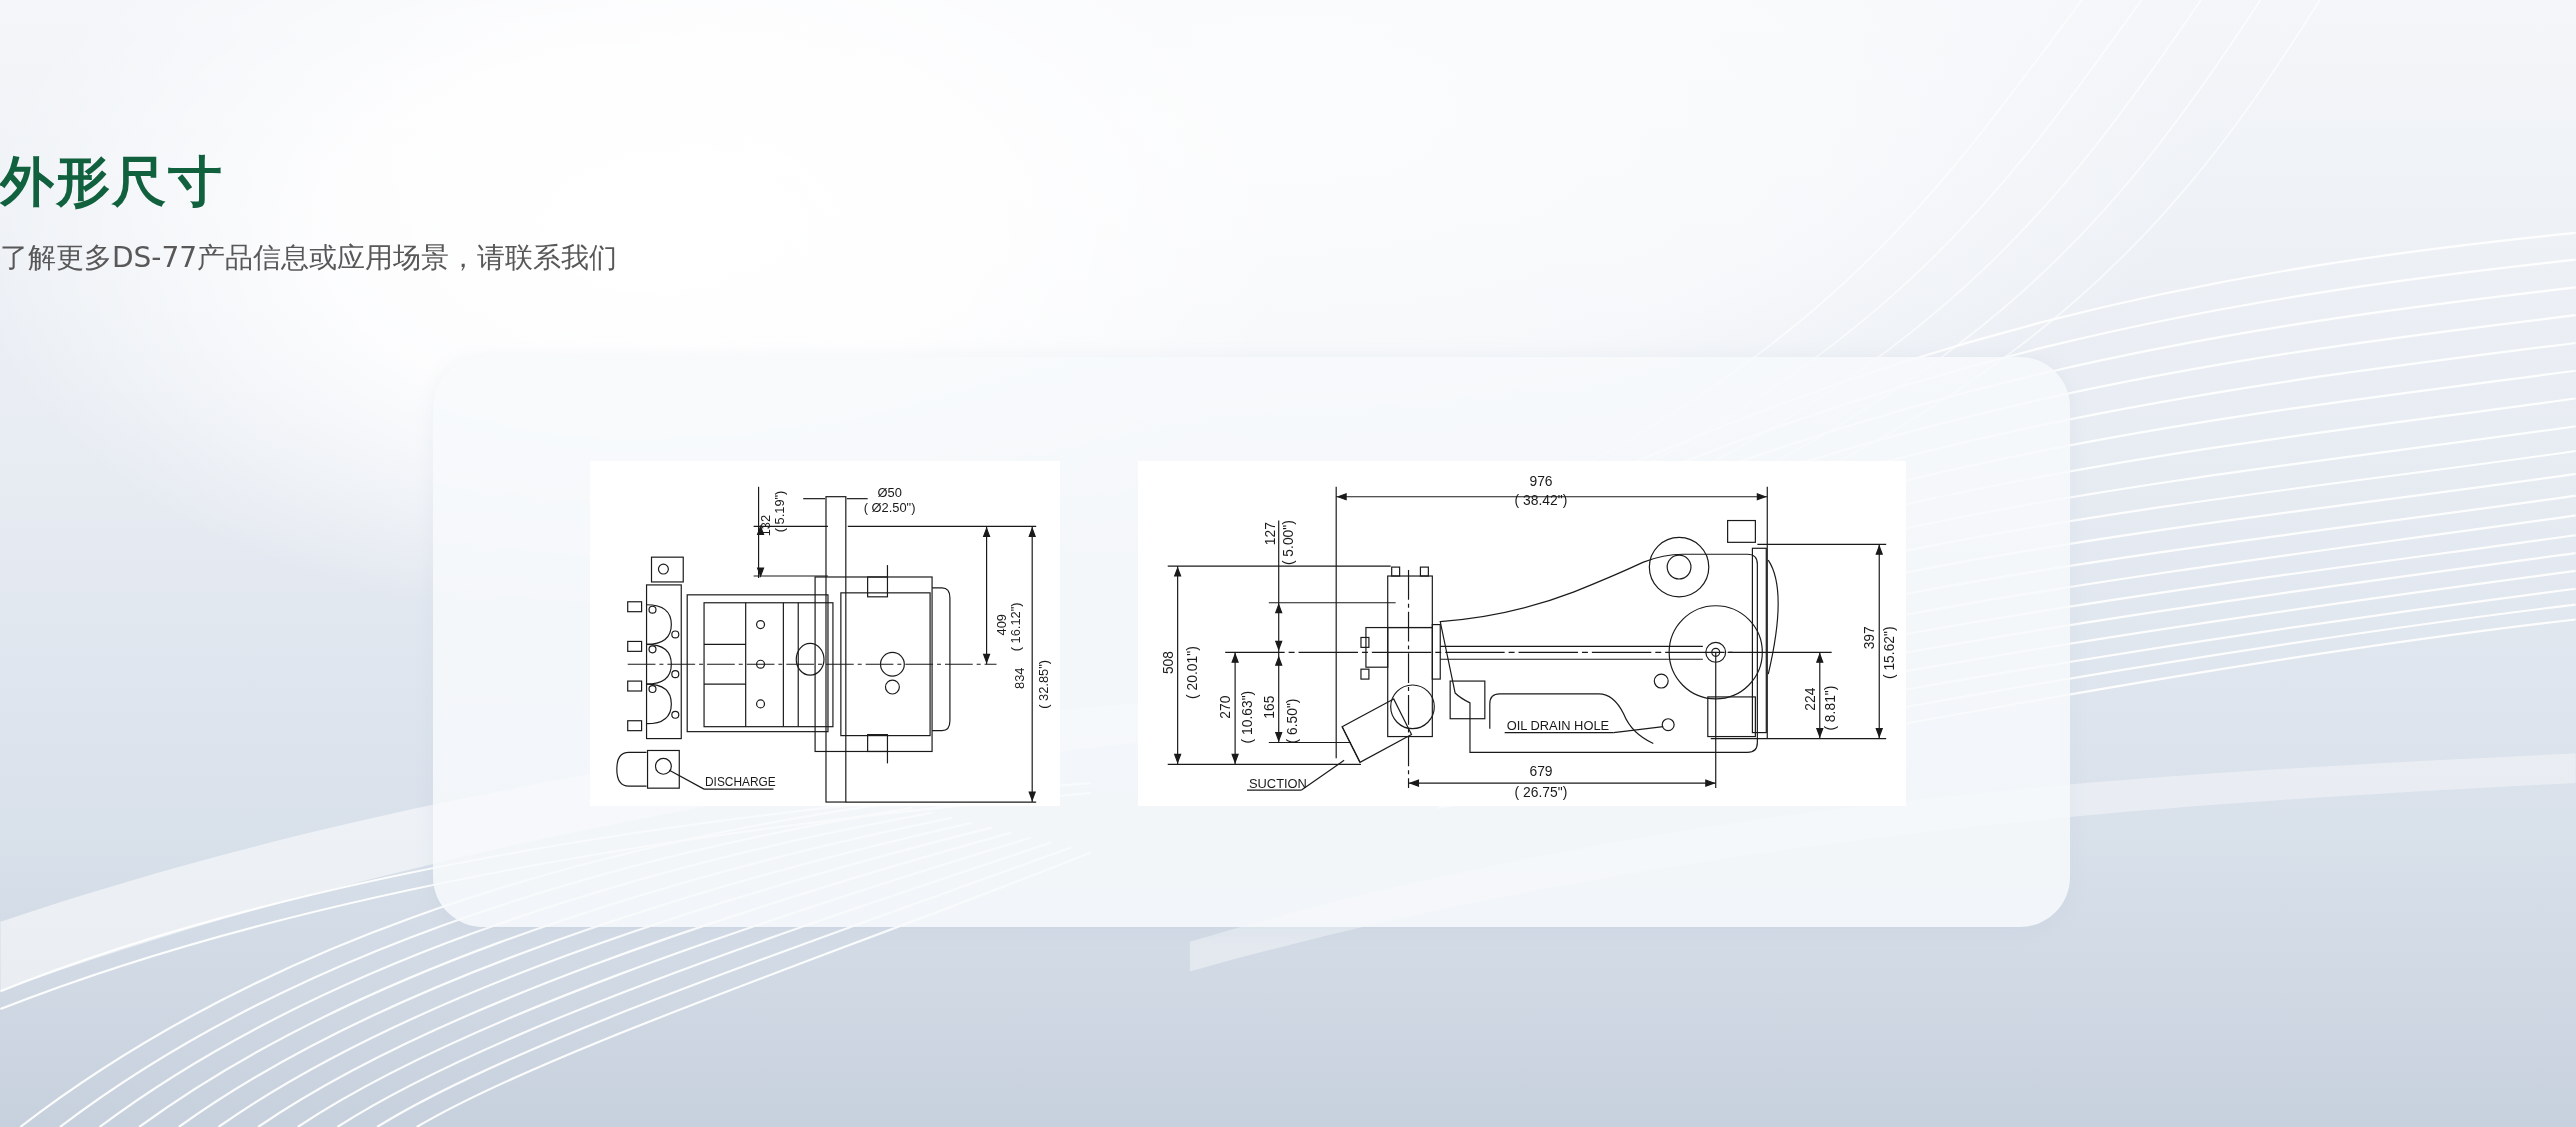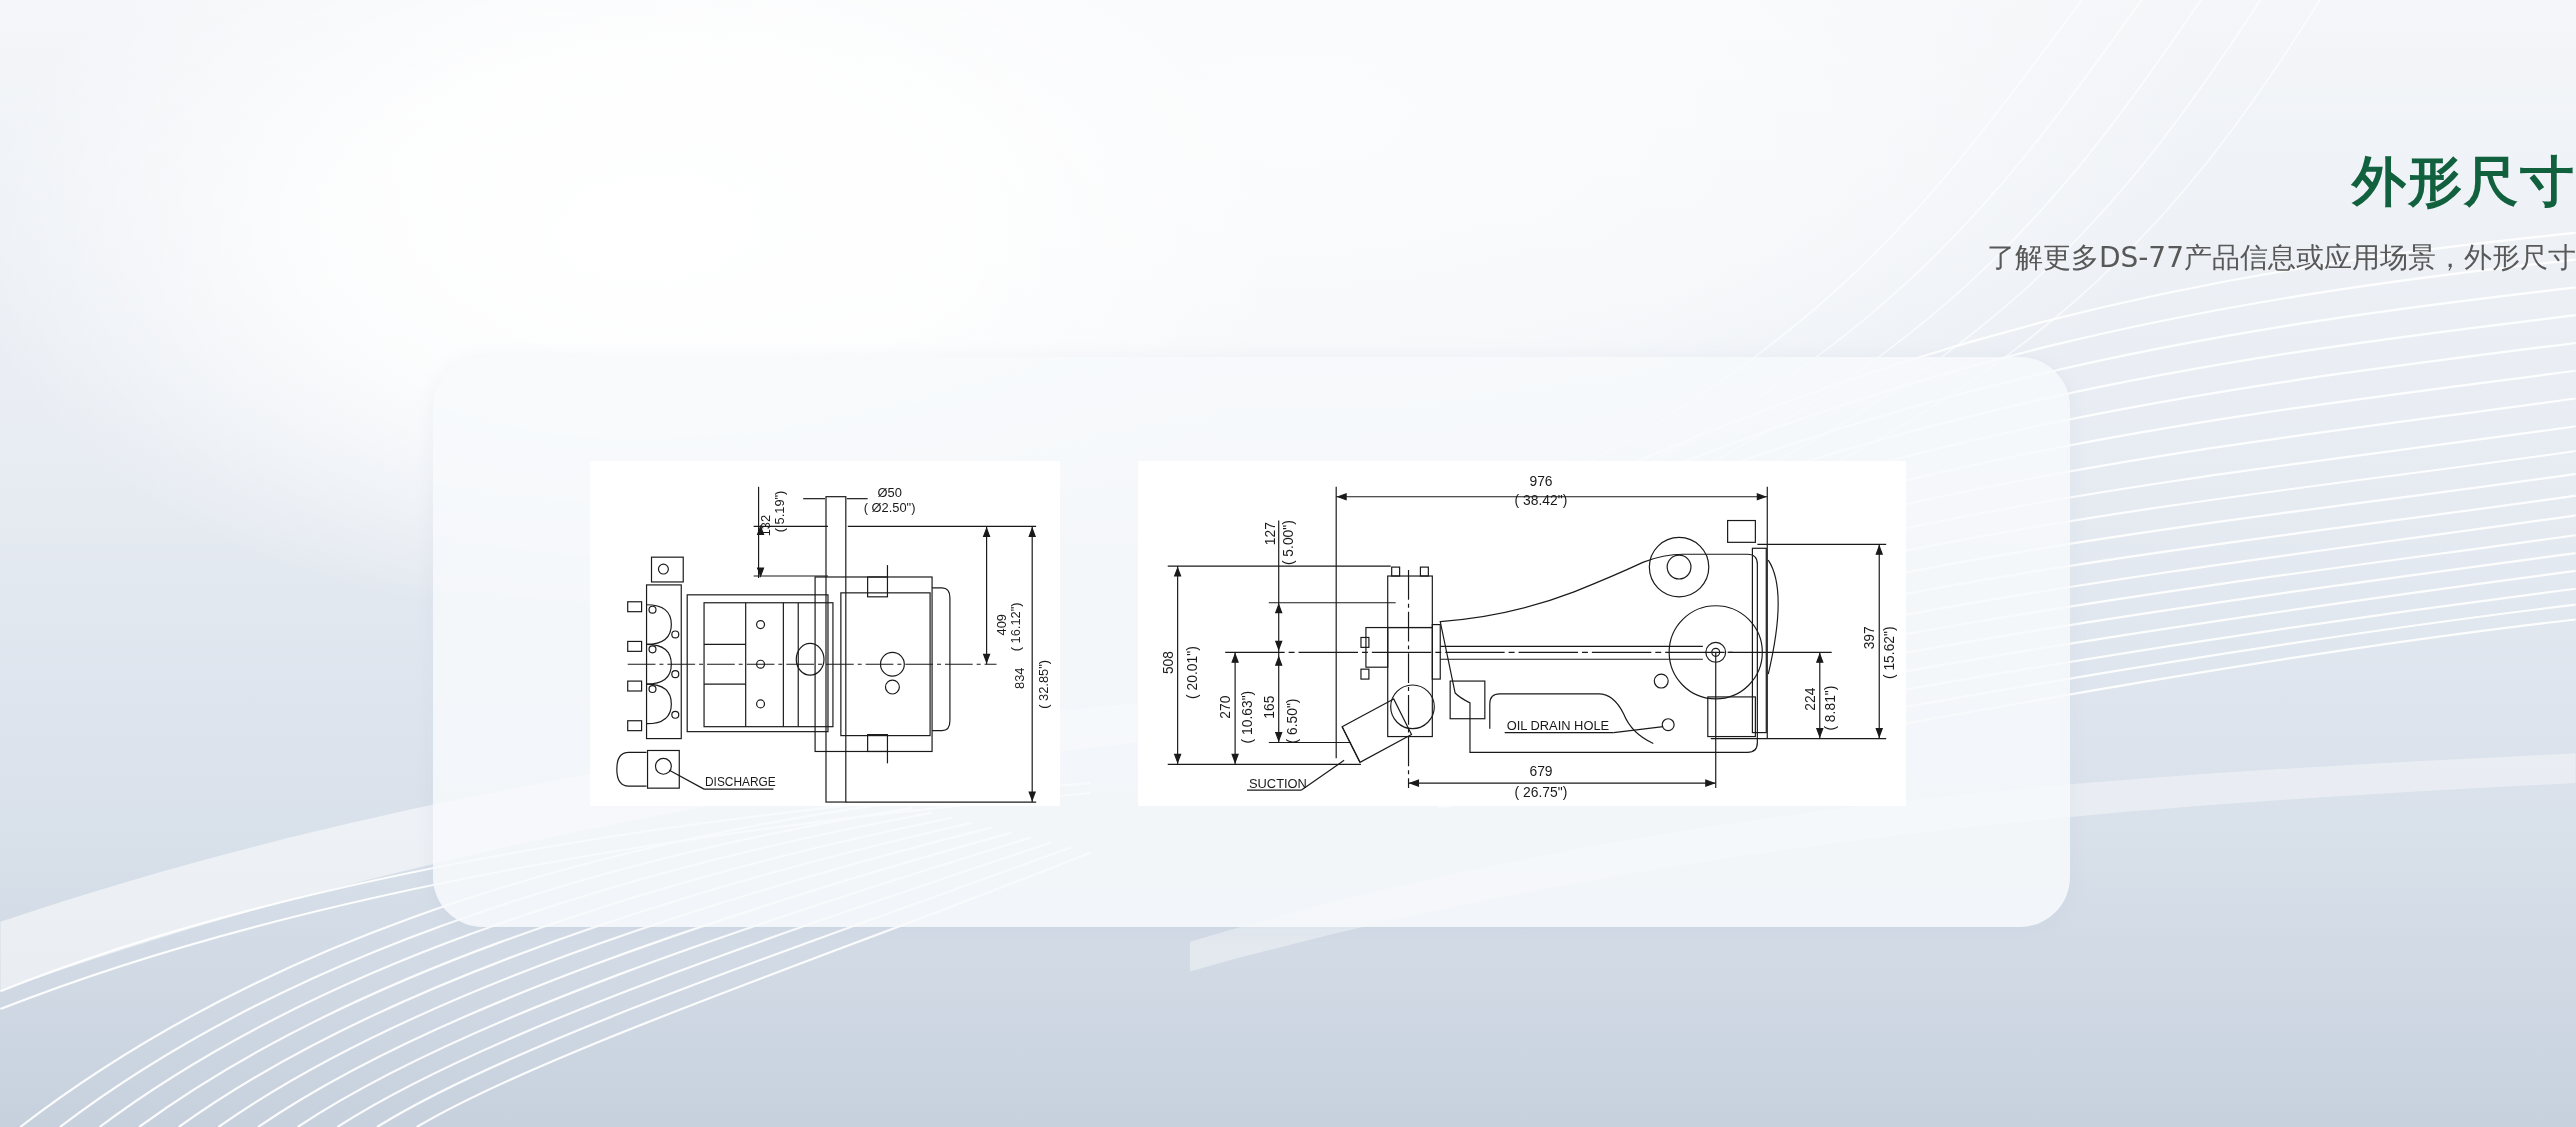--- a/index.html
+++ b/index.html
@@ -9,21 +9,21 @@
     background: #e3e9f1;
   }
   .bg {
     position: absolute; inset: 0; overflow: hidden;
     background:
       radial-gradient(ellipse 892px 516px at 635px 238px, #ffffff 0%, rgba(255,255,255,0.85) 35%, rgba(255,255,255,0) 75%),
       radial-gradient(ellipse 1091px 496px at 1289px 119px, #fbfcfd 0%, rgba(251,252,253,0.7) 50%, rgba(251,252,253,0) 85%),
       linear-gradient(180deg, #f4f6f9 0%, #e6ebf2 45%, #d8e0ea 75%, #c7d1dd 100%);
   }
   .bg svg { position: absolute; left: 0; top: 0; }
-  .header { position: absolute; left: 0; right: 0; top: 147px; text-align: right; }
+  .header { position: absolute; left: 0; right: 0; top: 147px; text-align: left; }
   .title {
     font-family: "DejaVu Sans", sans-serif; font-weight: bold;
     font-size: 54px; color: #11613f; letter-spacing: 2px; line-height: 69px;
   }
   .subtitle {
     margin-top: 24px; font-family: "DejaVu Sans", sans-serif;
     font-size: 28px; color: #585858; line-height: 36px;
   }
   .card {
     position: absolute; left: 433px; top: 357px; width: 1637px; height: 570px;
@@ -83,21 +83,21 @@
       <path d="M380 1137 C520 1050 820 950 1080 855"></path>
       <path d="M420 1137 C550 1060 850 960 1100 860"></path>
     </g>
     <path d="M0 930 C500 760 1100 700 1500 690 L1500 720 C1100 740 500 820 0 1000 Z" fill="#ffffff" opacity="0.55"></path>
     <path d="M1200 950 C1700 800 2200 780 2598 760 L2598 790 C2200 810 1700 840 1200 980 Z" fill="#ffffff" opacity="0.4"></path>
   </svg>
 </div>
 
 <div class="header">
   <div class="title">外形尺寸</div>
-  <div class="subtitle">了解更多DS-77产品信息或应用场景，外形尺寸</div>
+  <div class="subtitle">了解更多DS-77产品信息或应用场景，请联系我们</div>
 </div>
 
 <div class="card"></div>
 
 <div class="drawing drawing-1">
   <svg width="470" height="345" viewBox="0 0 474 348">
     <g fill="none" stroke="#1a1a1a" stroke-width="1.2">
 
       <line x1="170" y1="26" x2="170" y2="118"></line>
       <line x1="165" y1="66" x2="240" y2="66"></line>

